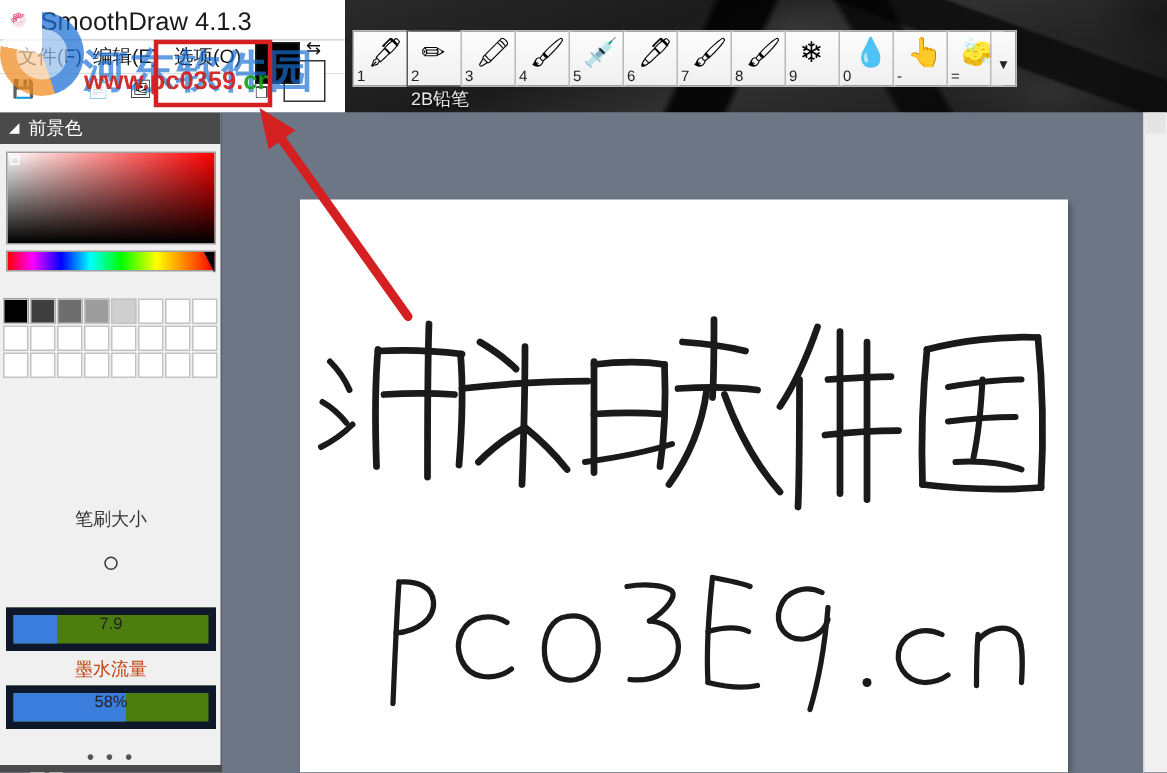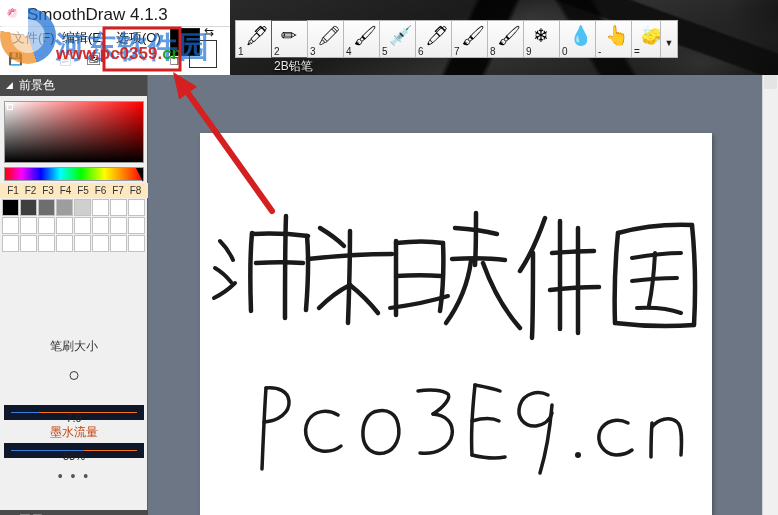--- a/index.html
+++ b/index.html
@@ -187,22 +187,22 @@
   }
   #brush-preview-area {
     height:48px; position:relative;
   }
   #brush-dot {
     position:absolute; left:50%; top:16px; transform:translateX(-50%);
     width:9px; height:9px; border:1px solid #3a3a3a; border-radius:50%;
     background:#f0f0f0;
   }
   .slider {
-    position:relative; margin:2px 4px 0 4px; height:15px;
-    background:#f97316; border:7px solid #0f172a;
+    position:relative; margin:2px 4px 0 4px; height:29px;
+    background:#4d7c0f; border:5px solid #0f172a;
   }
   .slider .fill {
     position:absolute; left:0; top:0; height:100%;
     background:#3b7ddd;
   }
   .slider .val {
     position:absolute; width:100%; text-align:center;
     font-size:11px; line-height:13px; color:#222;
   }
   #flow-title { text-align:center; font-size:12px; color:#c2410c; margin-top:4px; }
@@ -358,30 +358,20 @@
 
   <div class="panel-header">
     <span class="caret">◢</span><span>前景色</span>
   </div>
   <div id="sv-box">
     <div id="sv-cursor"></div>
   </div>
   <div id="hue-strip">
     <div id="hue-marker"></div>
   </div>
-  <div id="fkeys">
-      <span style="left: 4px;">F1</span>
-      <span style="left: 21.5px;">F2</span>
-      <span style="left: 39px;">F3</span>
-      <span style="left: 56.5px;">F4</span>
-      <span style="left: 74px;">F5</span>
-      <span style="left: 91.5px;">F6</span>
-      <span style="left: 109px;">F7</span>
-      <span style="left: 126.5px;">F8</span>
-    </div>
   <div id="swatchgrid">
       <div class="swrow">
         <div class="sw" style="background: rgb(0, 0, 0);"></div>
         <div class="sw" style="background: rgb(63, 63, 63);"></div>
         <div class="sw" style="background: rgb(110, 110, 110);"></div>
         <div class="sw" style="background: rgb(157, 157, 157);"></div>
         <div class="sw" style="background: rgb(207, 207, 207);"></div>
         <div class="sw" style="background: rgb(255, 255, 255);"></div>
         <div class="sw" style="background: rgb(255, 255, 255);"></div>
         <div class="sw" style="background: rgb(255, 255, 255);"></div>

